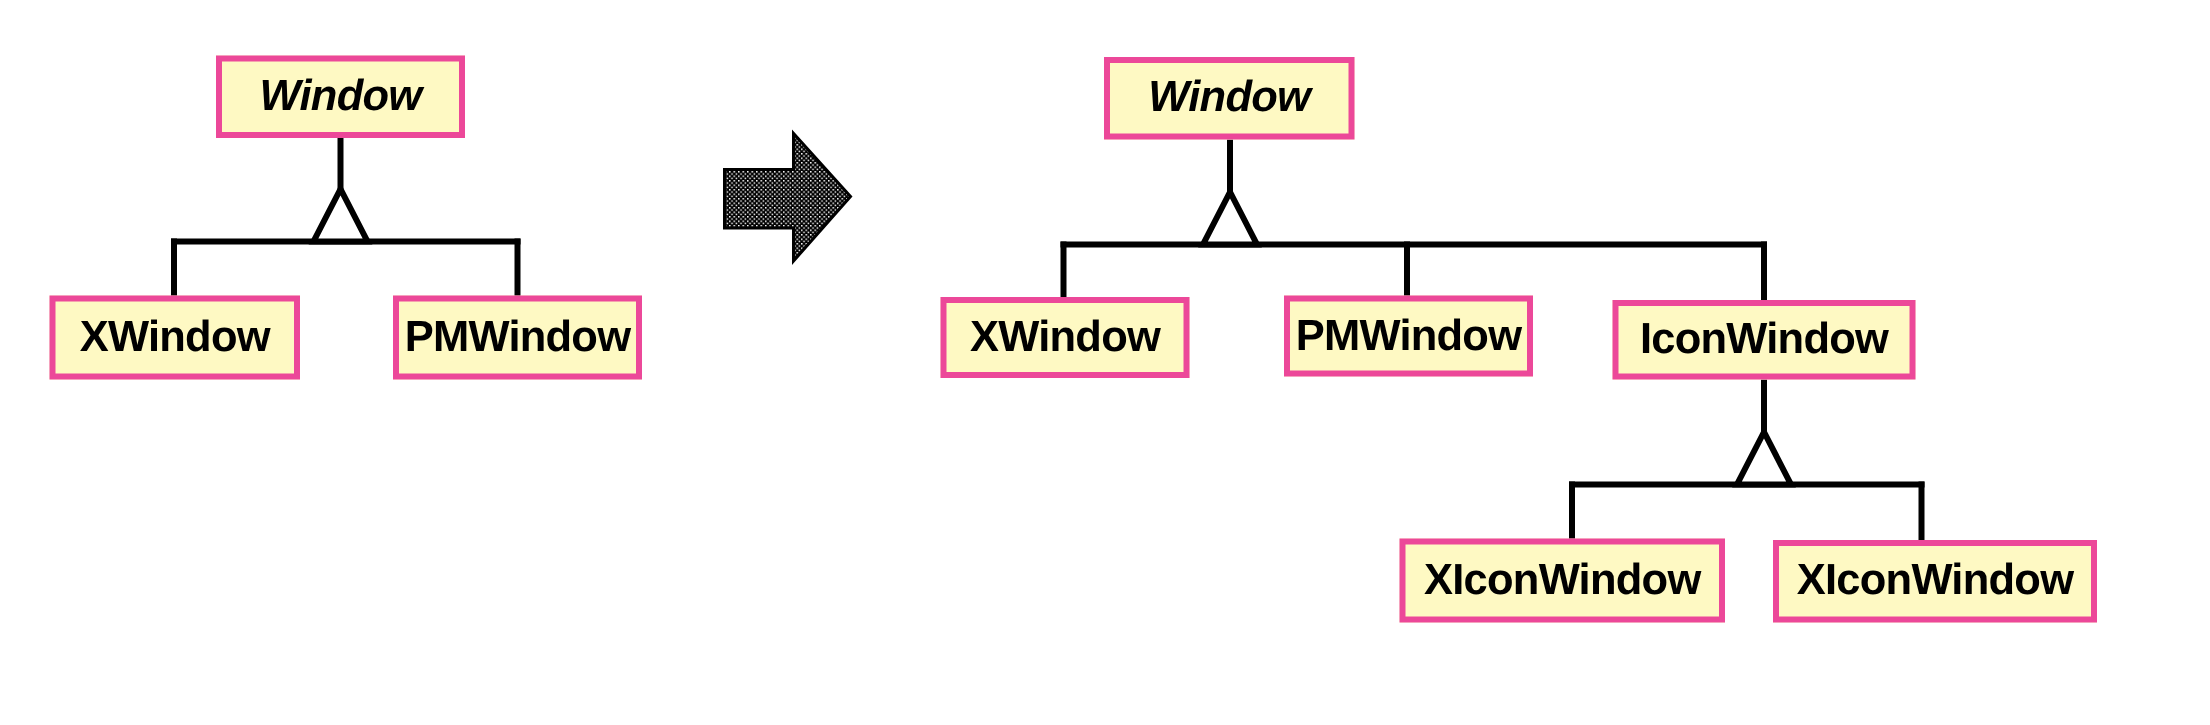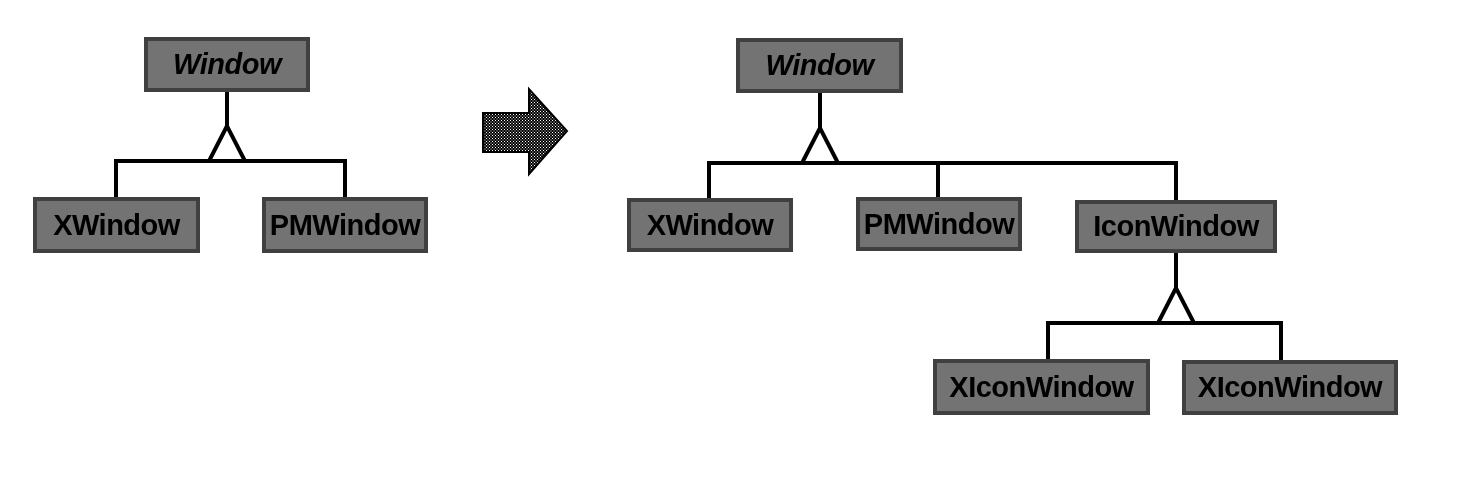--- a/index.html
+++ b/index.html
@@ -18,22 +18,22 @@
   .wires {
     position: absolute;
     left: 0;
     top: 0;
     width: 1473px;
     height: 483px;
   }
   .class-box {
     position: absolute;
     box-sizing: border-box;
-    background: #737373;
-    border: 4px solid #404040;
+    background: #fef9c3;
+    border: 4px solid #ec4899;
     display: flex;
     align-items: center;
     justify-content: center;
     font-weight: bold;
     font-size: 29px;
     color: #000000;
     letter-spacing: -0.5px;
     white-space: nowrap;
   }
   .class-box.abstract {

